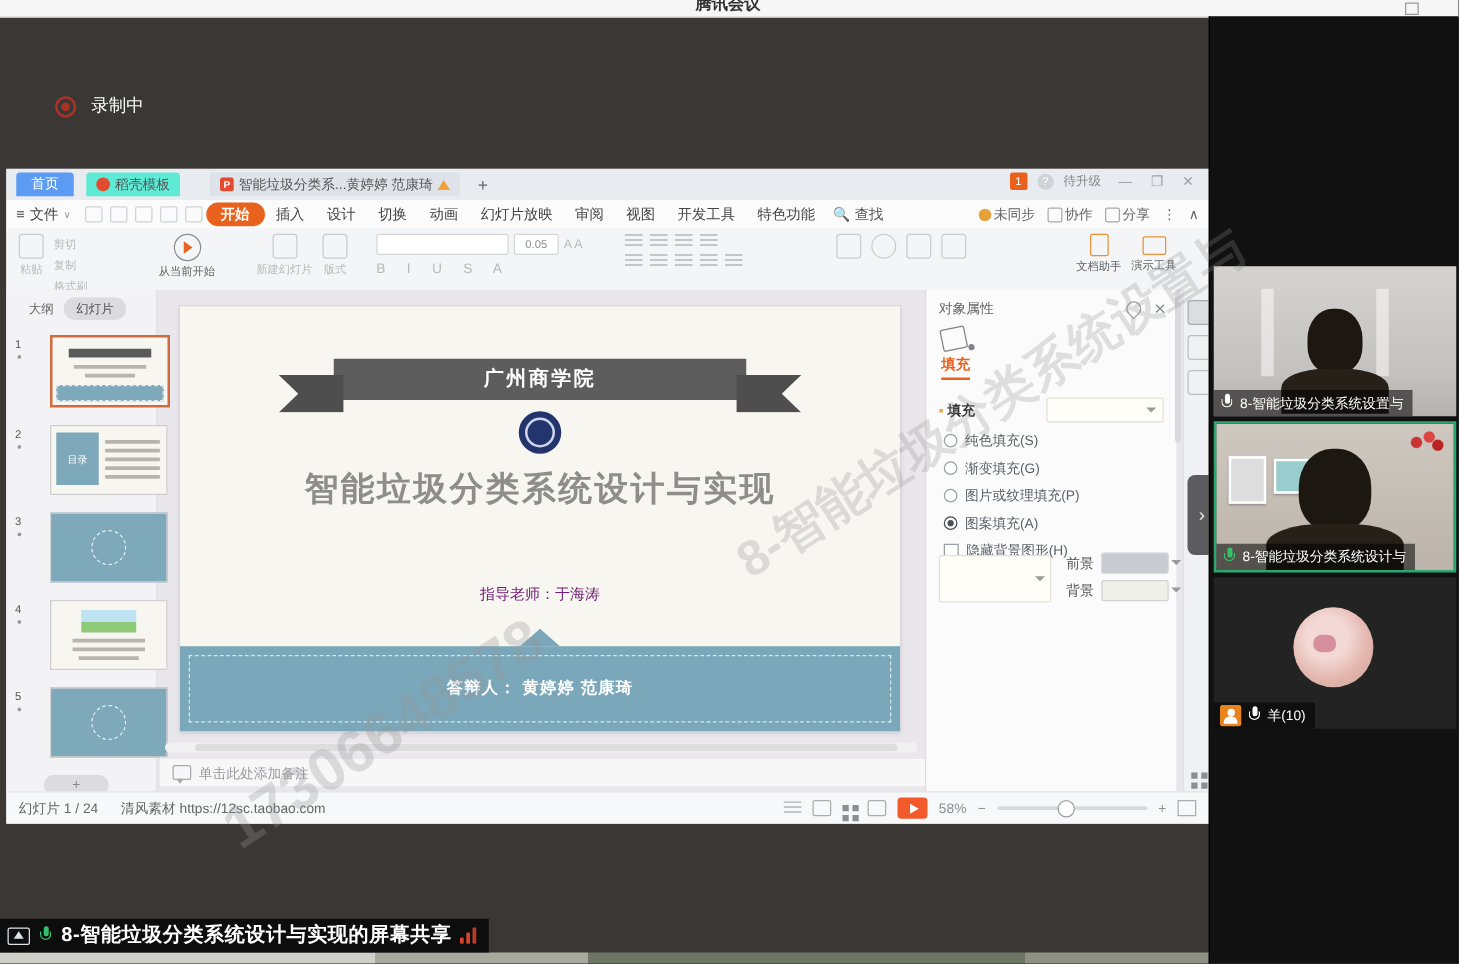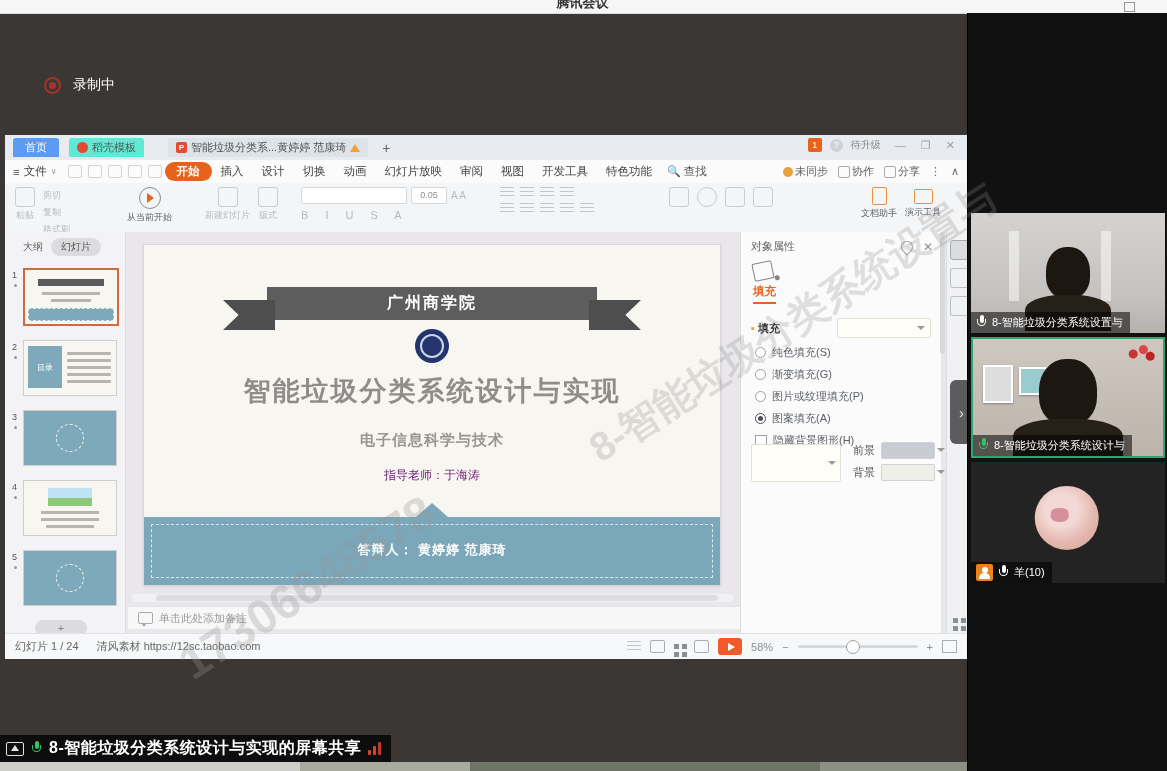--- a/index.html
+++ b/index.html
@@ -70,21 +70,21 @@
   
   .docarea{position:absolute;left:0;top:97px;width:100%;height:401px;background:#e9e7eb}
 
   
   .lpanel{position:absolute;left:0;top:0;width:120px;height:401px;background:#f3f2f4;border-right:1px solid #ddd;font-size:10px;color:#666}
   .lhead{display:flex;align-items:center;gap:8px;padding:6px 0 4px 18px}
   .pill{background:#dcdcde;border-radius:9px;padding:2px 10px;color:#555}
   .thumbrow{position:relative;margin:8px 4px 14px 0}
   .tnum{position:absolute;left:7px;top:2px;font-size:9px;color:#555}
   .tnum::after{content:"";display:block;width:3px;height:3px;background:#9a9a9a;border-radius:50%;margin-top:4px;margin-left:2px}
-  .thumb{margin-left:18px;width:92px;height:54px;background:#f8f6f0;border:1px solid #cfcfcf;position:relative;overflow:hidden}
+  .thumb{margin-left:35px;width:92px;height:54px;background:#f8f6f0;border:1px solid #cfcfcf;position:relative;overflow:hidden}
   .thumb.sel{border:2px solid #d06a3f}
   .t-banner{position:absolute;left:14%;top:9px;width:72%;height:7px;background:#5a5a5a}
   .t-line{position:absolute;left:18%;width:64%;height:3px;background:#b9b5ae}
   .t-strip{position:absolute;left:3px;right:3px;bottom:3px;height:11px;background:#7da9ba;border:1px dashed #e6eef1}
   .t-teal{background:#7da9ba}
   .t-circ{position:absolute;left:50%;top:50%;transform:translate(-50%,-50%);width:26px;height:26px;border:1.5px dashed #eef4f6;border-radius:50%}
   .t-mulu{position:absolute;left:4px;top:5px;width:34px;height:42px;background:#7da9ba;color:#fff;font-size:8px;display:flex;align-items:center;justify-content:center}
   .t-list{position:absolute;right:5px;top:7px;width:44px}
   .t-list i{display:block;height:3px;background:#b8b4ad;margin:4px 0;border-radius:1px}
   .t-img{position:absolute;left:26%;top:7px;width:48%;height:18px;background:linear-gradient(#bfe3f2 55%,#8ec97a 55%)}
@@ -415,21 +415,20 @@
         </div>
 
         <div class="addslide">+</div>
       </div>
 
       <div class="canvas">
         <div class="slide">
           <div class="sbanner">广州商学院</div>
           <div class="emblem"></div>
           <div class="stitle">智能垃圾分类系统设计与实现</div>
-          <div class="ssub">电子信息科学与技术</div>
           <div class="sadv">指导老师：于海涛</div>
           <div class="steal">
             <div class="notch"></div>
             <div class="dash"></div>
             <div class="sdef">答辩人：  黄婷婷   范康琦</div>
           </div>
         </div>
         <div class="hscroll">
             <div class="hthumb"></div>
           </div>

